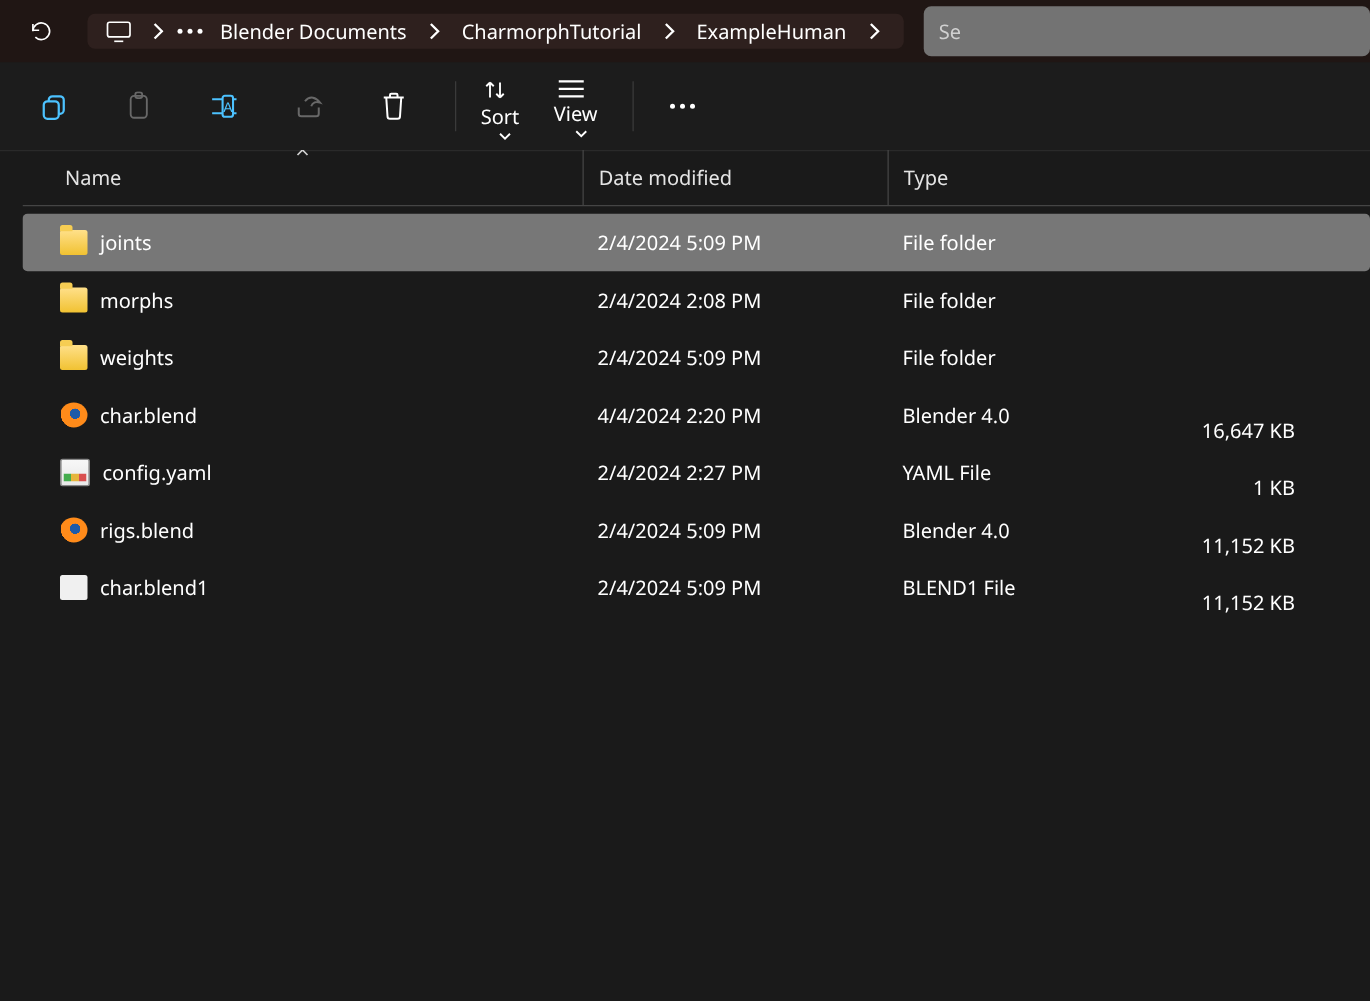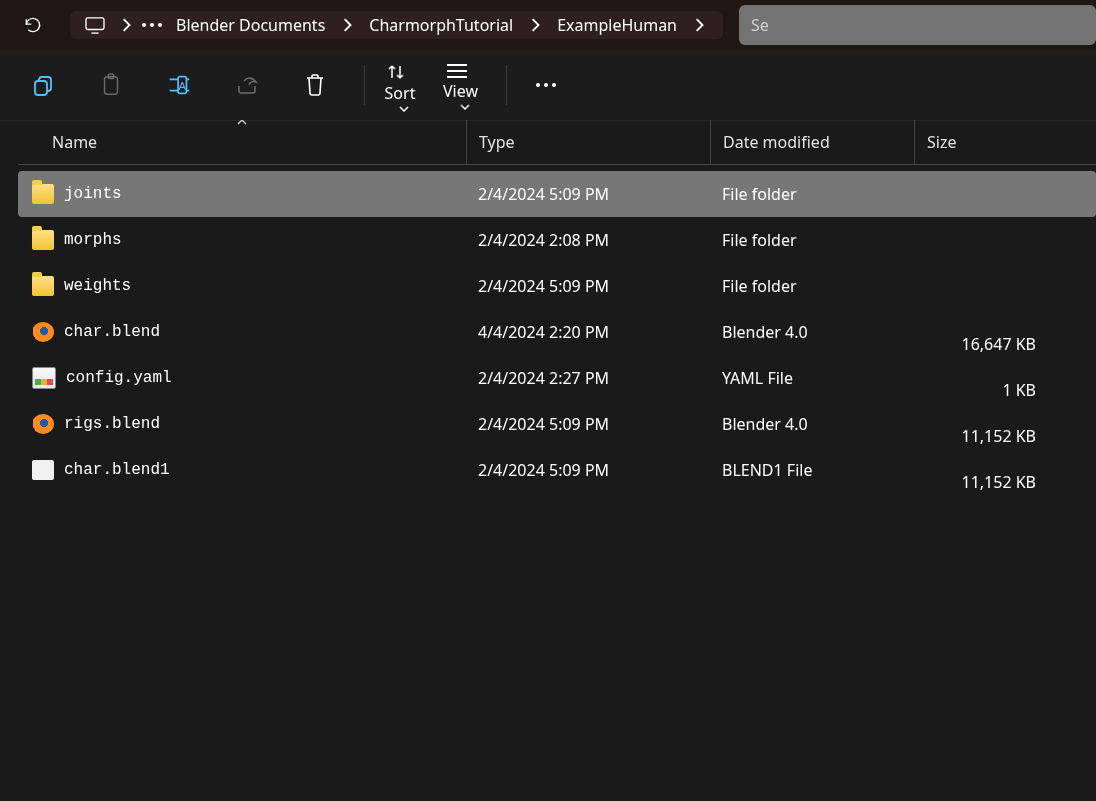--- a/index.html
+++ b/index.html
@@ -160,23 +160,22 @@
     grid-template-columns:448px 244px 204px 136px;
     height:46px;
     align-items:center;
     font-size:16px;
     color:var(--fg);
     border-radius:4px;
   }
   .row.selected{background:var(--row-selected);}
   .name-cell{
     display:flex;align-items:center;
-    padding-left:14px;
+    padding-left:30px;
     gap:10px;
-    font-family:Liberation Mono, monospace;
   }
   .date-cell,.type-cell{padding-left:12px;}
   .size-cell{
     padding-right:14px;
     text-align:right;
     justify-self:stretch;
     margin-top:24px;
   }
 
   
@@ -352,27 +351,24 @@
   <div class="columns">
     <div class="col-cell">
       <span>Name</span>
       <span class="sort-indicator">
         <svg width="12" height="8" viewBox="0 0 12 8">
             <path d="M2 6l4-4 4 4" fill="none" stroke="#cfcfcf" stroke-width="1.4"></path>
           </svg>
       </span>
     </div>
     <div class="col-cell">
+        <span>Date modified</span>
+      </div>
+    <div class="col-cell">
         <span>Type</span>
-      </div>
-    <div class="col-cell">
-        <span>Date modified</span>
-      </div>
-    <div class="col-cell">
-        <span>Size</span>
       </div>
   </div>
 
   <div class="rows" id="rows">
       <div class="row selected">
         <div class="name-cell">
           <span class="file-icon folder"></span>
           <span>joints</span>
         </div>
         <div class="date-cell">2/4/2024 5:09 PM</div>

